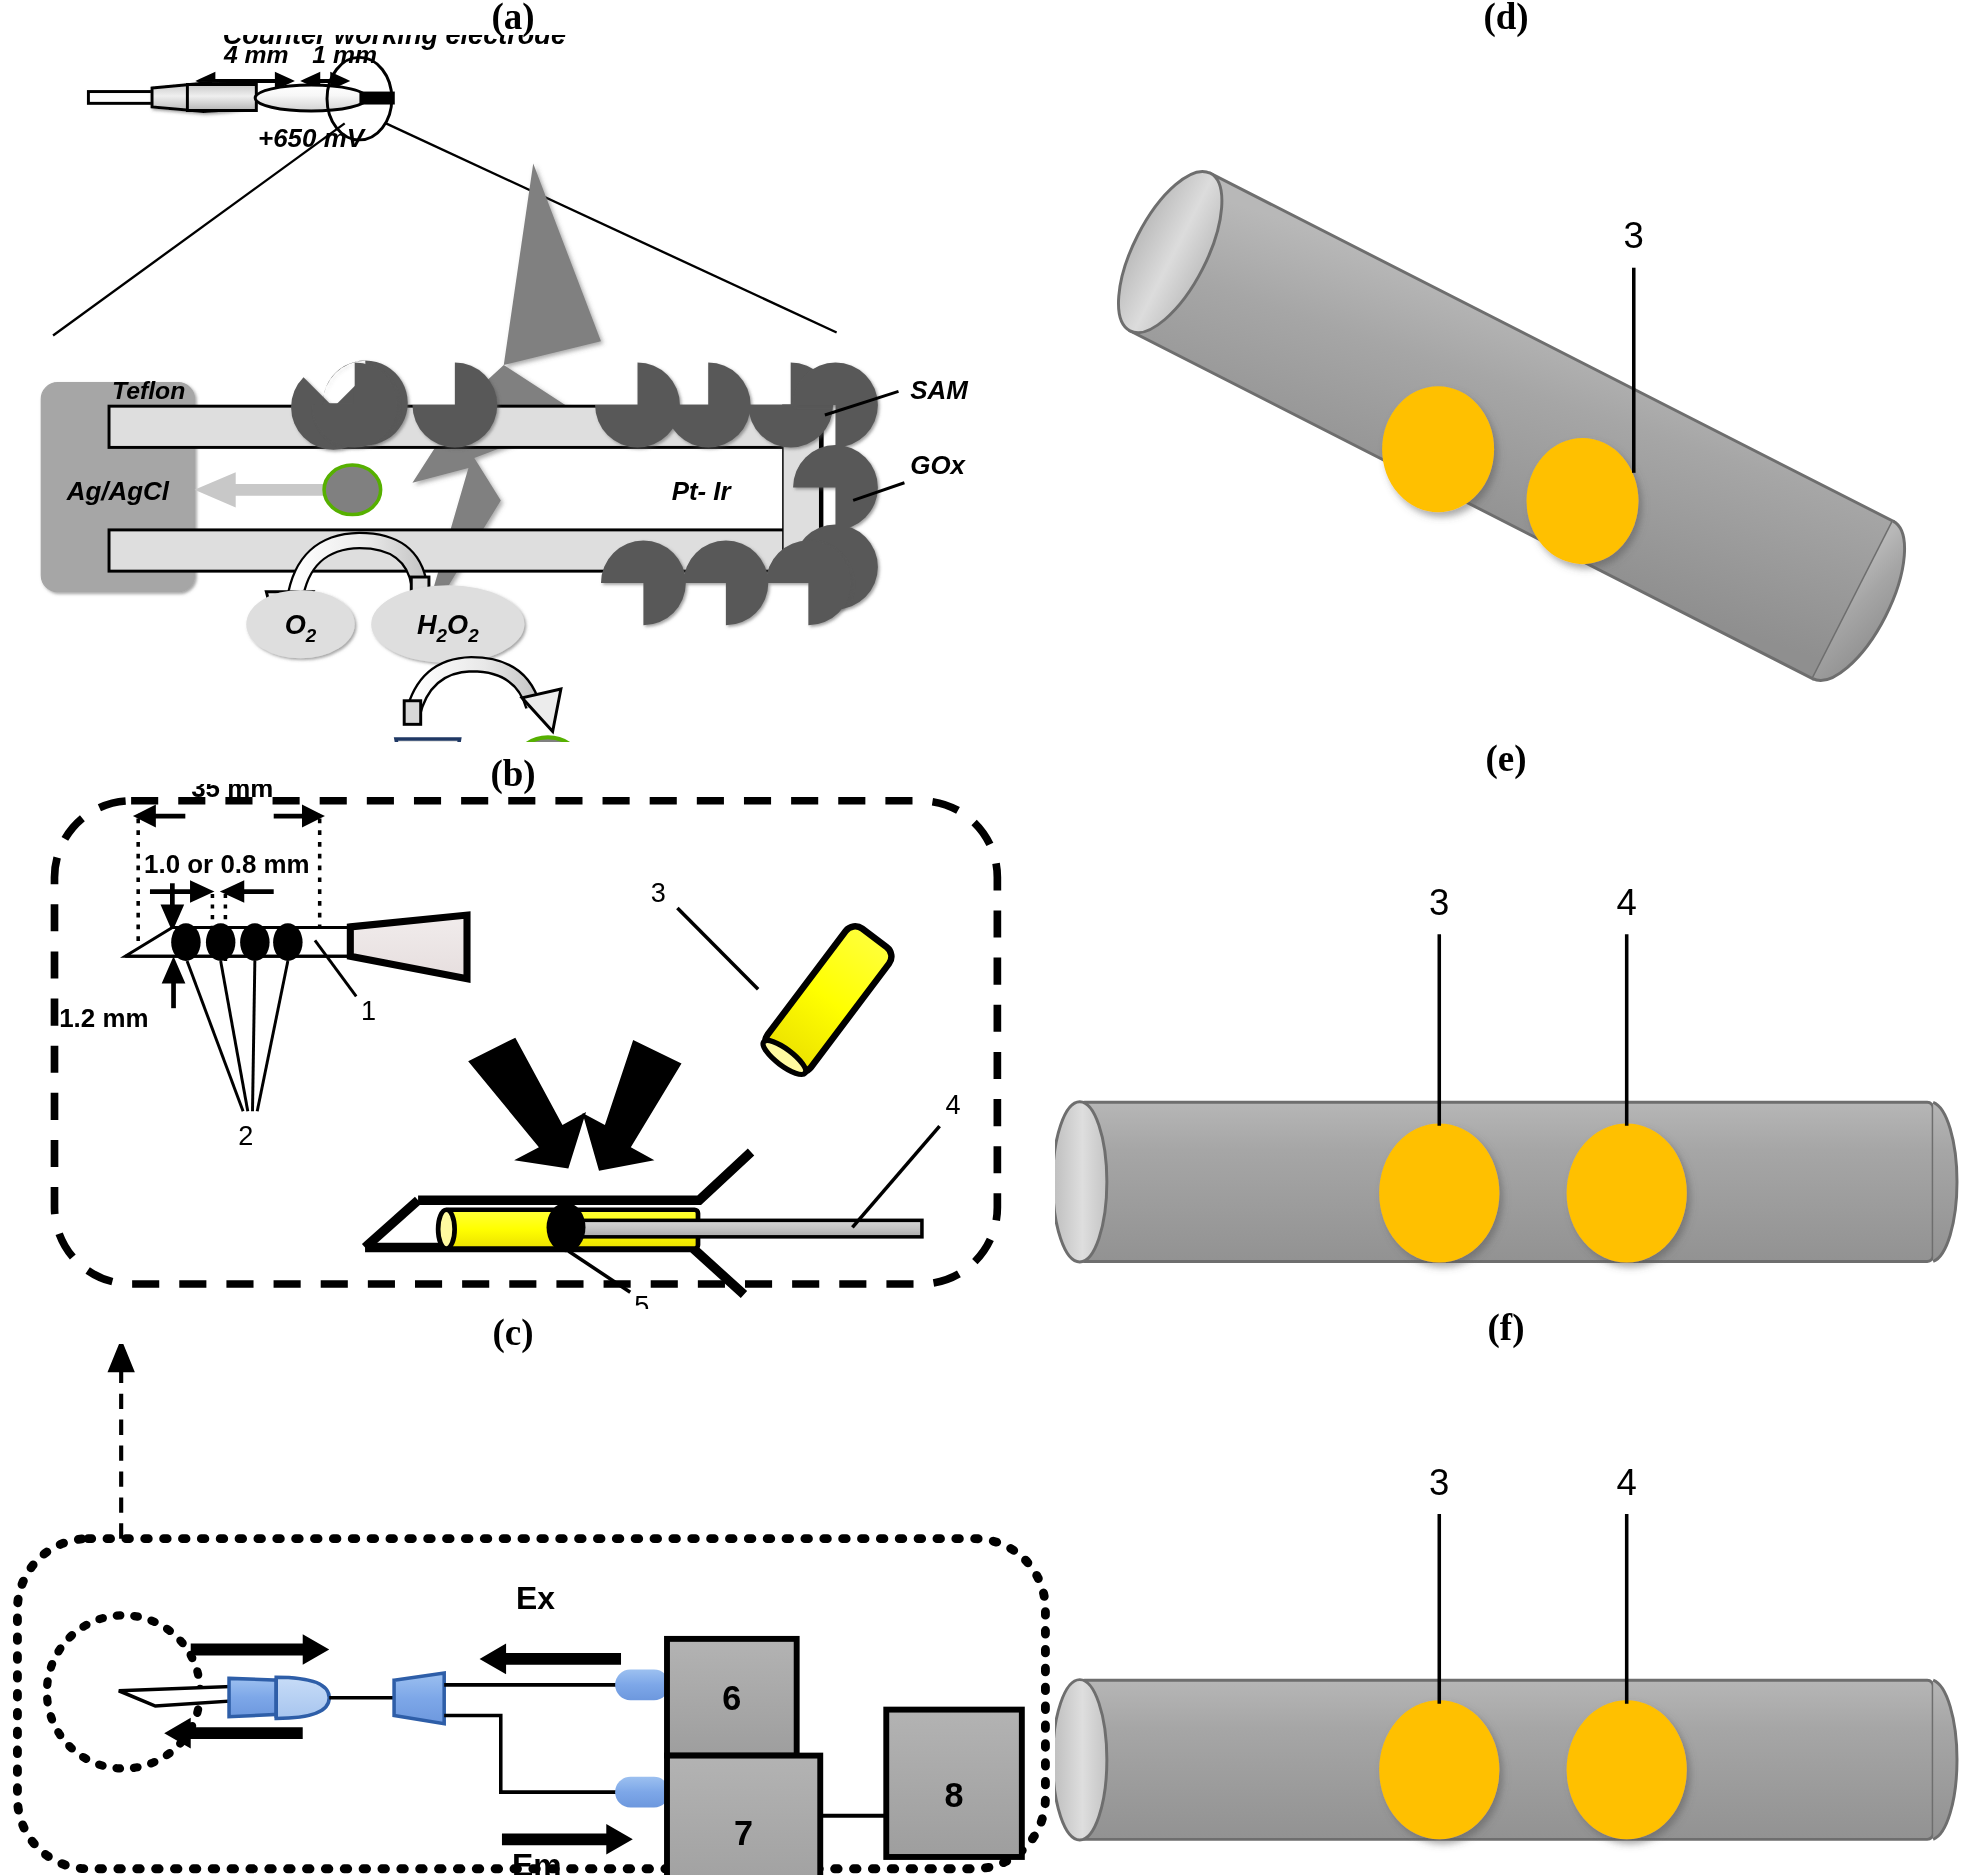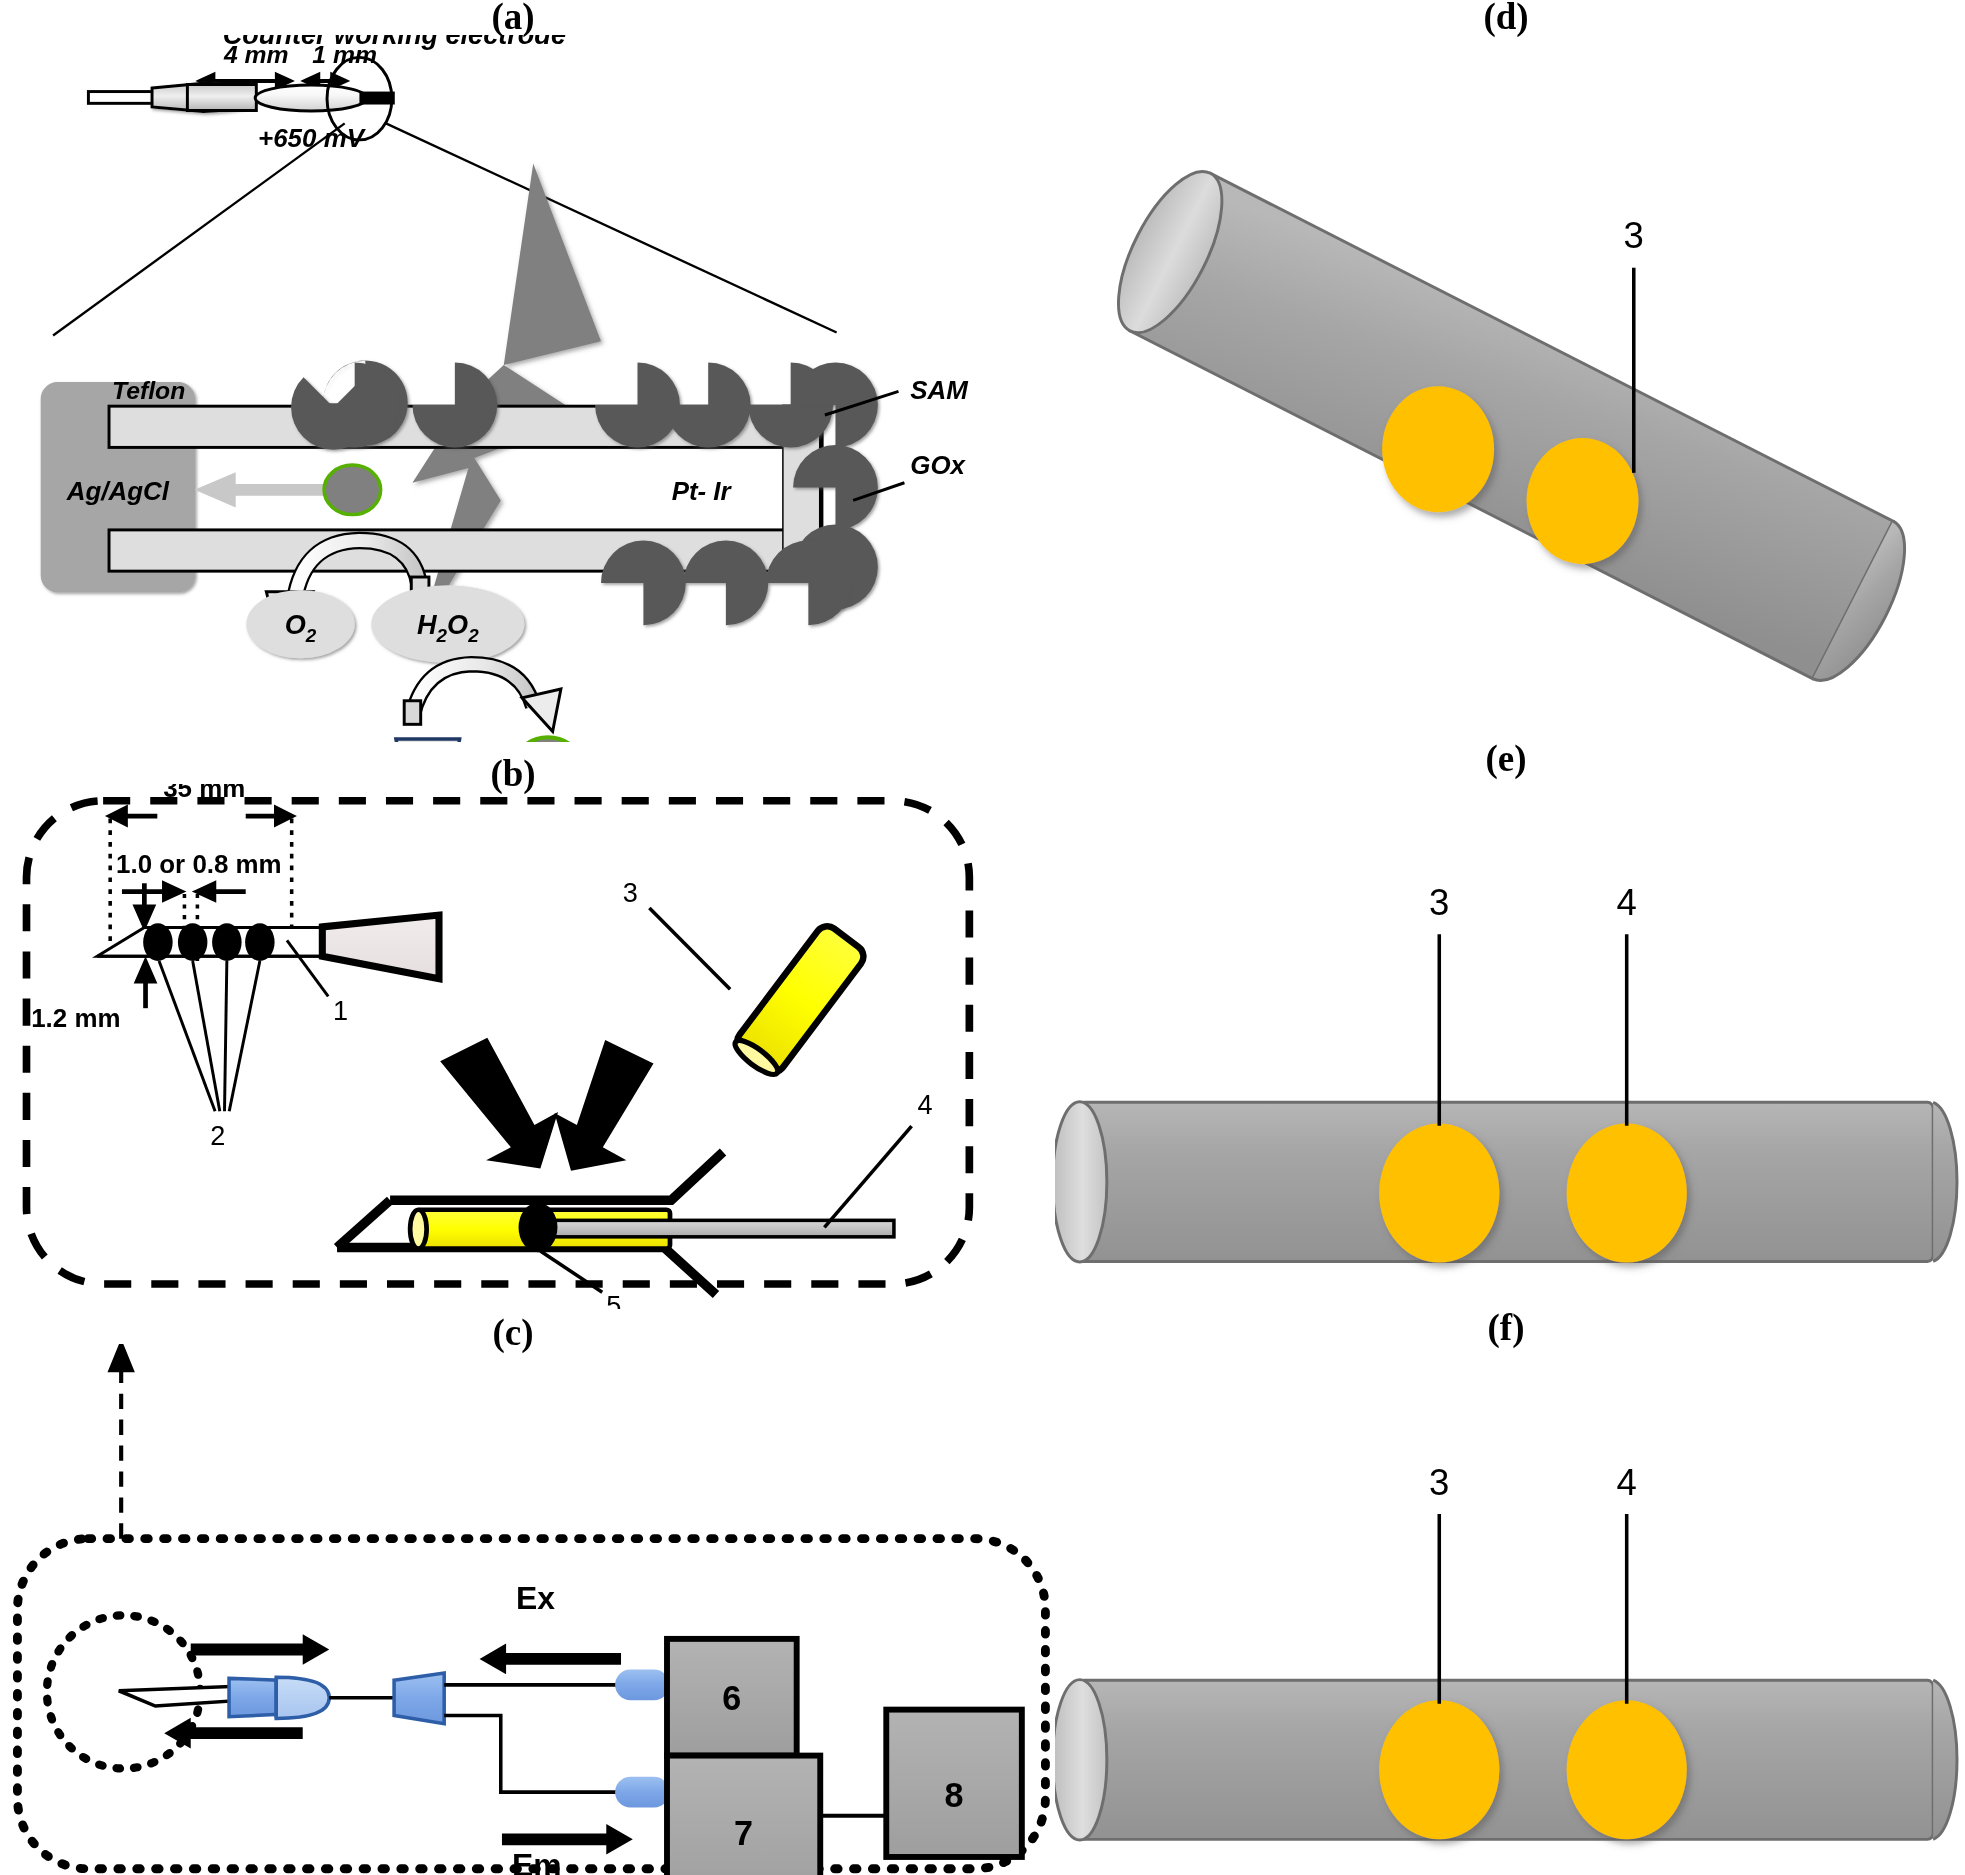--- a/index.html
+++ b/index.html
@@ -158,21 +158,21 @@
   </g>
 
   <polygon points="672,1195 780,1195 764,1290 690,1290" fill="#e4e4e4" stroke="#1f3864" stroke-width="6"></polygon>
   <text x="725" y="1342" font-size="42" font-weight="bold" fill="#000" text-anchor="middle">Glucose</text>
 
   <ellipse cx="930" cy="1240" rx="56" ry="48" fill="#808080" stroke="#56b000" stroke-width="7"></ellipse>
   <text x="975" y="1342" font-size="42" font-weight="bold" fill="#000" text-anchor="middle">Gluconolactone</text>
 </svg>
 </div>
 
-<div class="panel" style="left:10px;top:784px;width:990px;height:525px;">
+<div class="panel" style="left:38px;top:784px;width:990px;height:525px;">
 <svg width="990" height="525" viewBox="0 0 1680 890">
   <defs>
     <linearGradient id="gCone" x1="0" y1="0" x2="0" y2="1">
       <stop offset="0%" stop-color="#f1ecec"></stop>
       <stop offset="100%" stop-color="#e6dede"></stop>
     </linearGradient>
     <linearGradient id="gYel" x1="0" y1="0" x2="0" y2="1">
       <stop offset="0%" stop-color="#ffff3a"></stop>
       <stop offset="50%" stop-color="#ffff00"></stop>
       <stop offset="100%" stop-color="#ebe000"></stop>

